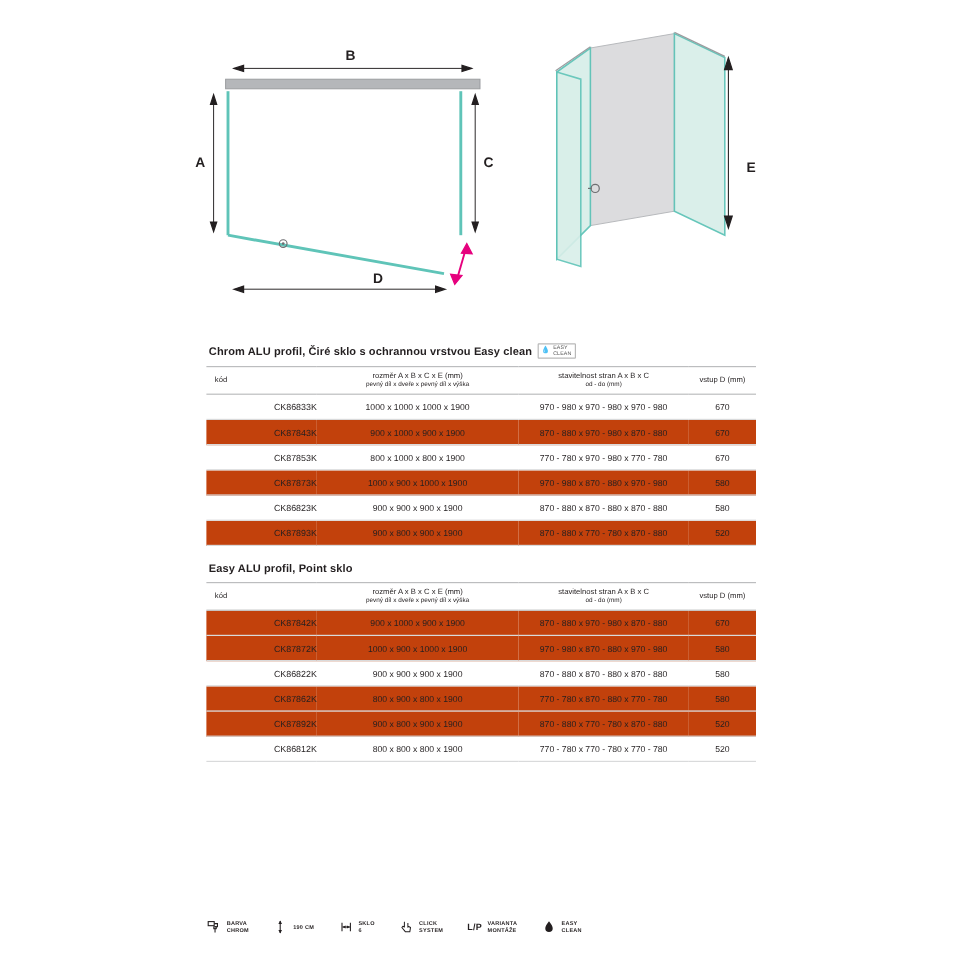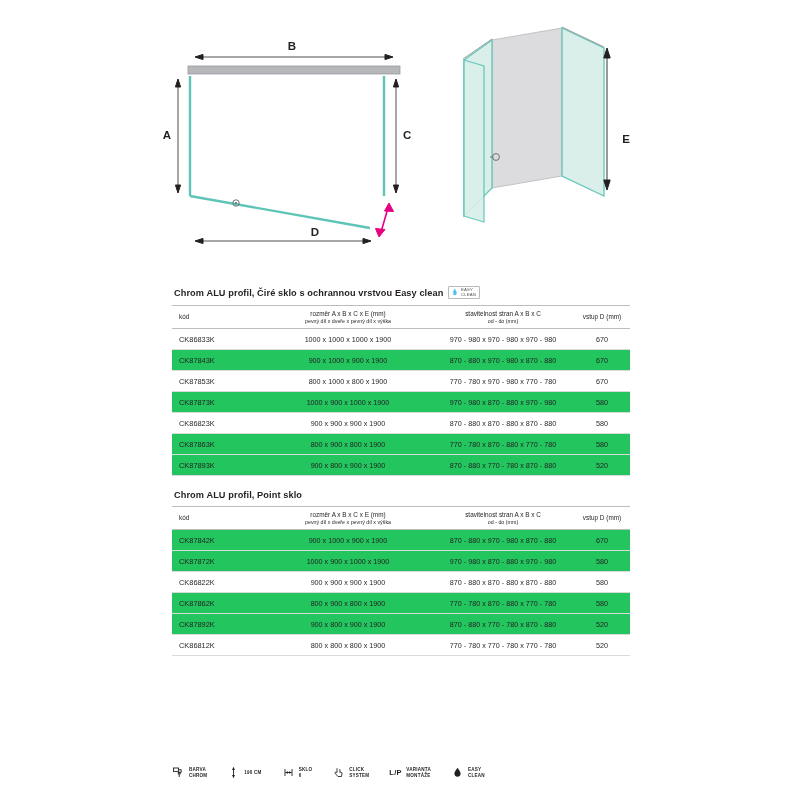--- a/index.html
+++ b/index.html
@@ -76,22 +76,22 @@
     height: 21px;
     font-size: 7.2px;
     text-align: center;
     color: #231f20;
   }
   table.spec tbody td.code {
     text-align: left;
     padding-left: 7px;
     font-size: 7.4px;
   }
-  table.spec tbody tr.alt td { background: #22c55e; }
-  table.spec tbody tr td:first-child { border-left: none; }
+  table.spec tbody tr.alt td { background: #c2410c; }
+  table.spec tbody tr td:first-child { border-left: none; text-align: right; }
 
   .col-code { width: 92px; }
   .col-size { width: 168px; }
   .col-adj  { width: 142px; }
   .col-entry{ width: 56px; }
 
   .gap { height: 10px; }
 
   
   #footer {
@@ -259,38 +259,32 @@
         <td>970 - 980 x 870 - 880 x 970 - 980</td>
         <td>580</td>
       </tr>
       <tr>
         <td class="code">CK86823K</td>
         <td>900 x 900 x 900 x 1900</td>
         <td>870 - 880 x 870 - 880 x 870 - 880</td>
         <td>580</td>
       </tr>
       <tr class="alt">
-        <td class="code">CK87863K</td>
-        <td>800 x 900 x 800 x 1900</td>
-        <td>770 - 780 x 870 - 880 x 770 - 780</td>
-        <td>580</td>
-      </tr>
-      <tr class="alt">
         <td class="code">CK87893K</td>
         <td>900 x 800 x 900 x 1900</td>
         <td>870 - 880 x 770 - 780 x 870 - 880</td>
         <td>520</td>
       </tr>
     </tbody>
   </table>
 
   <div class="gap"></div>
 
   <div class="section-title">
-    <span>Chrom ALU profil, Point sklo</span>
+    <span>Easy ALU profil, Point sklo</span>
   </div>
 
   <table class="spec">
     <colgroup>
       <col class="col-code">
         <col class="col-size">
         <col class="col-adj">
         <col class="col-entry">
     </colgroup>
     <thead>

